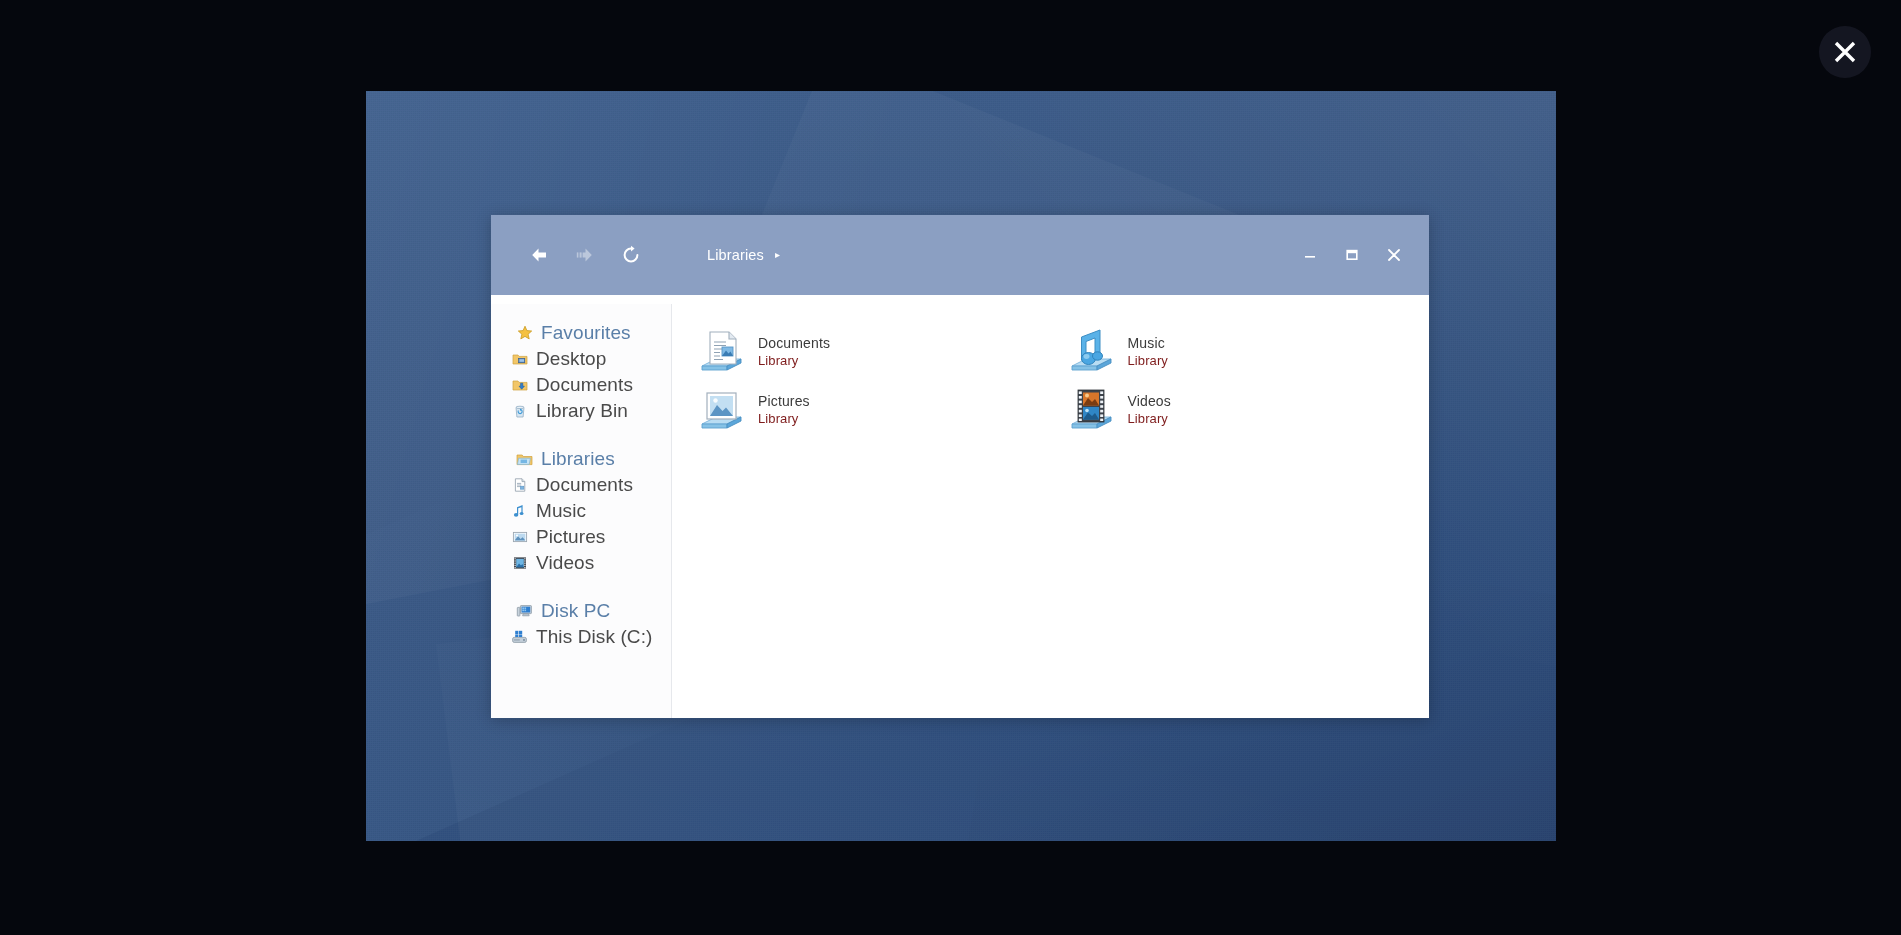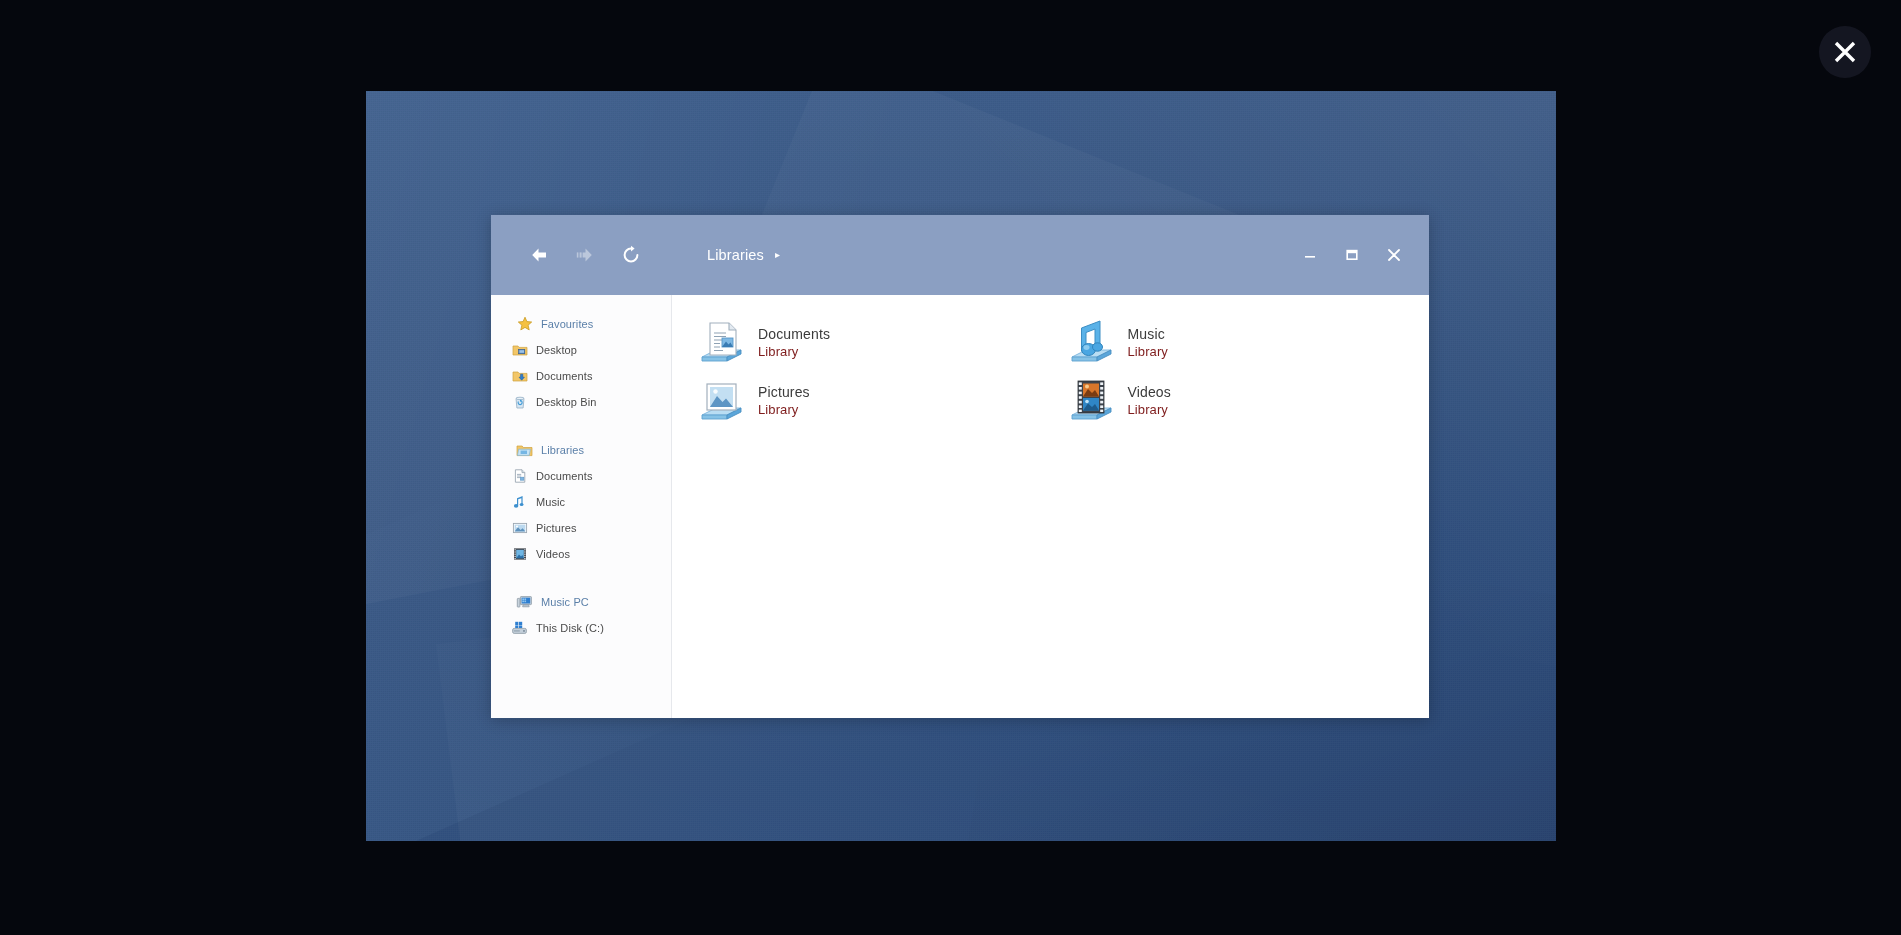--- a/index.html
+++ b/index.html
@@ -83,20 +83,21 @@
     position: absolute;
     left: 491px;
     top: 215px;
     width: 938px;
     height: 503px;
     background: #ffffff;
     box-shadow: 0 2px 14px rgba(0,0,0,0.22);
     display: flex;
     flex-direction: column;
     overflow: hidden;
+    gap: 9px;
   }
 
   
   #titlebar {
     position: relative;
     height: 80px;
     background: #8b9fc2;
     flex: 0 0 auto;
     display: flex;
     align-items: center;
@@ -188,21 +189,21 @@
   .nav-ico {
     width: 17px;
     height: 17px;
     flex: 0 0 17px;
     display: flex;
     align-items: center;
     justify-content: center;
   }
   .nav-ico svg { display: block; }
   .nav-txt {
-    font-size: 11px;
+    font-size: 19px;
     color: #4a4a4a;
     letter-spacing: .1px;
   }
   .nav-txt.header-blue { color: #5a7fa8; }
 
   
   #content {
     flex: 1 1 auto;
     background: #ffffff;
     padding: 18px 0 0 18px;
@@ -367,21 +368,21 @@
           </div>
           <div class="nav-row child">
             <span class="nav-ico">
               <svg width="16" height="16" viewBox="0 0 16 16">
                 <path d="M4 4.4 L12 4.4 L11.1 14 L4.9 14 Z" fill="#d7e6f2" stroke="#94aec4" stroke-width="0.8"></path>
                 <ellipse cx="8" cy="4.4" rx="4" ry="1.2" fill="#eaf3fa" stroke="#94aec4" stroke-width="0.8"></ellipse>
                 <path d="M8 6.6 A2 2 0 1 1 6.4 7.6" fill="none" stroke="#3f9bd8" stroke-width="1.1"></path>
                 <path d="M8 5.6 L8 7.8 L9.6 6.7 Z" fill="#3f9bd8"></path>
               </svg>
             </span>
-            <span class="nav-txt">Desktop Bin</span>
+            <span class="nav-txt">Library Bin</span>
           </div>
         </div>
 
         <div class="nav-group">
           <div class="nav-row">
             <span class="nav-ico">
               <svg width="17" height="17" viewBox="0 0 17 17">
                 <path d="M1 4 L6.2 4 L7.3 5.5 L16 5.5 L16 13.6 L1 13.6 Z" fill="#f2c668" stroke="#cfa13c" stroke-width="0.7"></path>
                 <path d="M2.6 7.2 L14.4 7.2 L13.2 13.4 L1.5 13.4 Z" fill="#c6e3f5" stroke="#7fb4d8" stroke-width="0.7"></path>
                 <rect x="4.6" y="8.6" width="6.4" height="3.4" fill="#5aa7dd" opacity="0.75"></rect>
@@ -454,21 +455,21 @@
                 <g fill="#8ec4ef">
                   <rect x="6.3" y="4.4" width="1.7" height="1.7"></rect>
                   <rect x="8.4" y="4.4" width="1.7" height="1.7"></rect>
                   <rect x="6.3" y="6.5" width="1.7" height="1.7"></rect>
                   <rect x="8.4" y="6.5" width="1.7" height="1.7"></rect>
                 </g>
                 <path d="M7.2 10.6 L12.6 10.6 L13.2 12.8 L6.6 12.8 Z" fill="#b6c2cd" stroke="#8d9aa6" stroke-width="0.7"></path>
                 <rect x="1.3" y="4.4" width="2.6" height="8.6" rx="0.5" fill="#c8d3dd" stroke="#8d9aa6" stroke-width="0.8"></rect>
               </svg>
             </span>
-            <span class="nav-txt header-blue">Music PC</span>
+            <span class="nav-txt header-blue">Disk PC</span>
           </div>
           <div class="nav-row child">
             <span class="nav-ico">
               <svg width="17" height="17" viewBox="0 0 17 17">
                 <rect x="1.6" y="8.4" width="13.8" height="5" rx="1.6" fill="#c3cfda" stroke="#8d9aa6" stroke-width="0.8"></rect>
                 <rect x="2.8" y="10.2" width="6" height="1.4" fill="#9aa8b5"></rect>
                 <circle cx="13" cy="10.9" r="0.9" fill="#6f8190"></circle>
                 <g fill="#2f7fd0">
                   <rect x="4.2" y="1.8" width="3.2" height="3.2"></rect>
                   <rect x="8" y="1.8" width="3.2" height="3.2"></rect>

